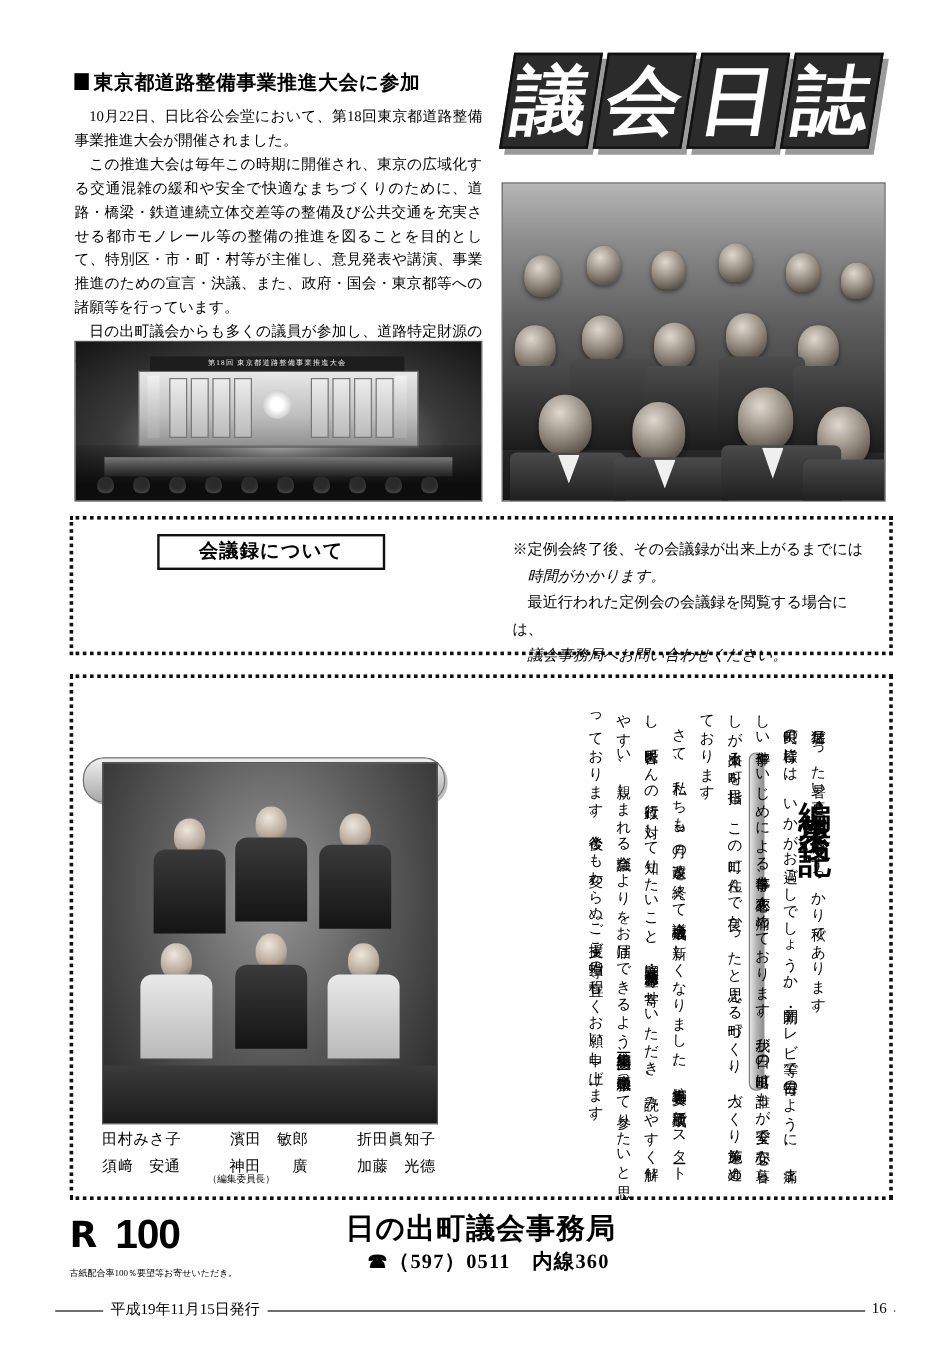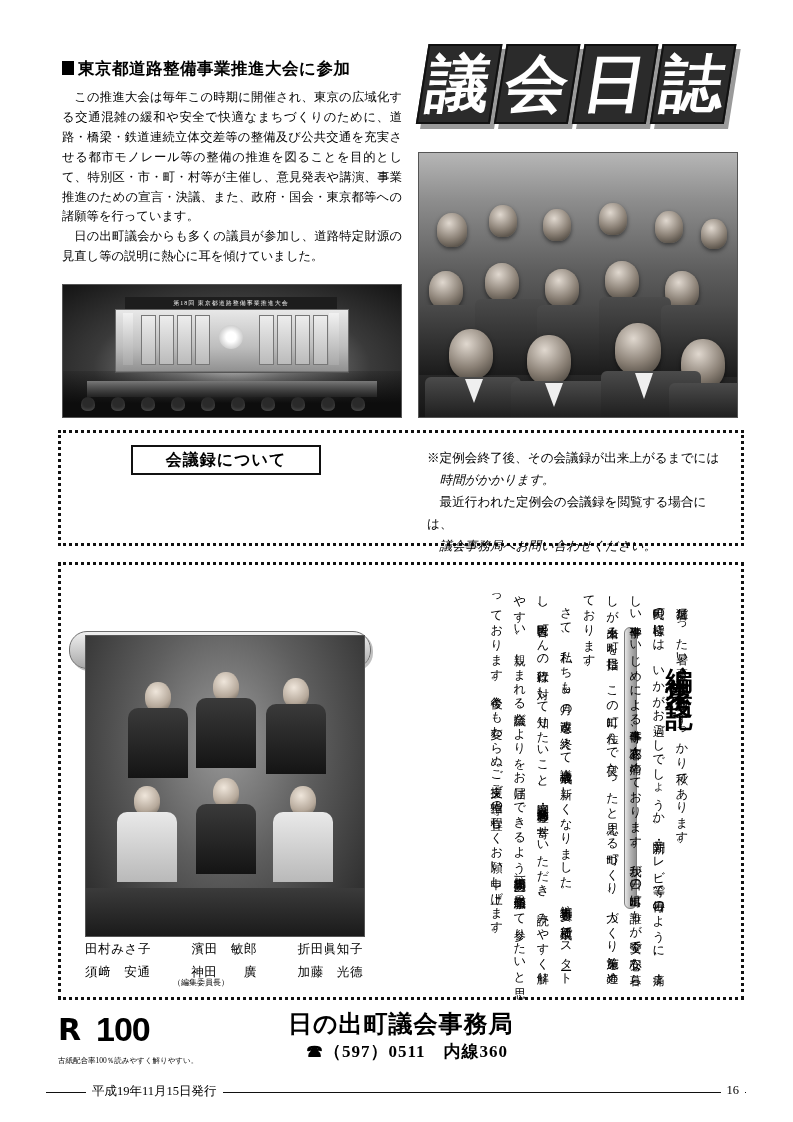--- a/index.html
+++ b/index.html
@@ -452,20 +452,21 @@
 </head>
 <body>
 
 <div class="page">
 
   <div class="article-title">
     <span class="blk"></span><span>東京都道路整備事業推進大会に参加</span>
   </div>
 
   <div class="article-body">
+    <p>10月22日、日比谷公会堂において、第18回東京都道路整備事業推進大会が開催されました。</p>
     <p>この推進大会は毎年この時期に開催され、東京の広域化する交通混雑の緩和や安全で快適なまちづくりのために、道路・橋梁・鉄道連続立体交差等の整備及び公共交通を充実させる都市モノレール等の整備の推進を図ることを目的として、特別区・市・町・村等が主催し、意見発表や講演、事業推進のための宣言・決議、また、政府・国会・東京都等への諸願等を行っています。</p>
     <p>日の出町議会からも多くの議員が参加し、道路特定財源の見直し等の説明に熱心に耳を傾けていました。</p>
   </div>
 
   <div class="masthead">
     <div class="masthead-inner">
       <div class="mh-char c0">議</div>
       <div class="mh-char c1">会</div>
       <div class="mh-char c2">日</div>
       <div class="mh-char c3">誌</div>
@@ -600,21 +601,21 @@
       <p>猛暑だった暑い夏も過ぎ季節はすっかり秋であります。</p>
       <p>町民の皆様には、いかがお過ごしでしょうか。新聞・テレビ等で毎日のように、痛ましい事件やいじめによる事件等々、大変心を痛めております。我が日の出町は誰もが安全で安心な暮らしが出来る町を目指し、この町に住んで良かったと思える町づくり、人づくり施策を進めております。</p>
       <p>さて、私たちも8月の改選を終えて議会構成も新しくなりました。編集委員も新構成でスタートし、町民皆さんの行政に対して知りたいこと、疑問点・意見・要望等お寄せいただき、読みやすく解りやすい、親しまれる議会だよりをお届けできるよう編集委員一同、一生懸命頑張って参りたいと思っております。今後とも変わらぬご支援ご指導の程宜しくお願い申し上げます。</p>
     </div>
   </div>
 
   <div class="recycle-mark">
     <div class="rsym">R</div>
     <div class="r100">100</div>
   </div>
-  <div class="recycle-note">古紙配合率100％読みやすく解りやすい。</div>
+  <div class="recycle-note">古紙配合率100％要望等お寄せいただき。</div>
 
   <div class="office-name">日の出町議会事務局</div>
   <div class="office-tel">☎（597）0511　内線360</div>
 
   <div class="footer-rule"></div>
   <div class="footer-date">平成19年11月15日発行</div>
   <div class="footer-page">16</div>
 
 </div>
 

